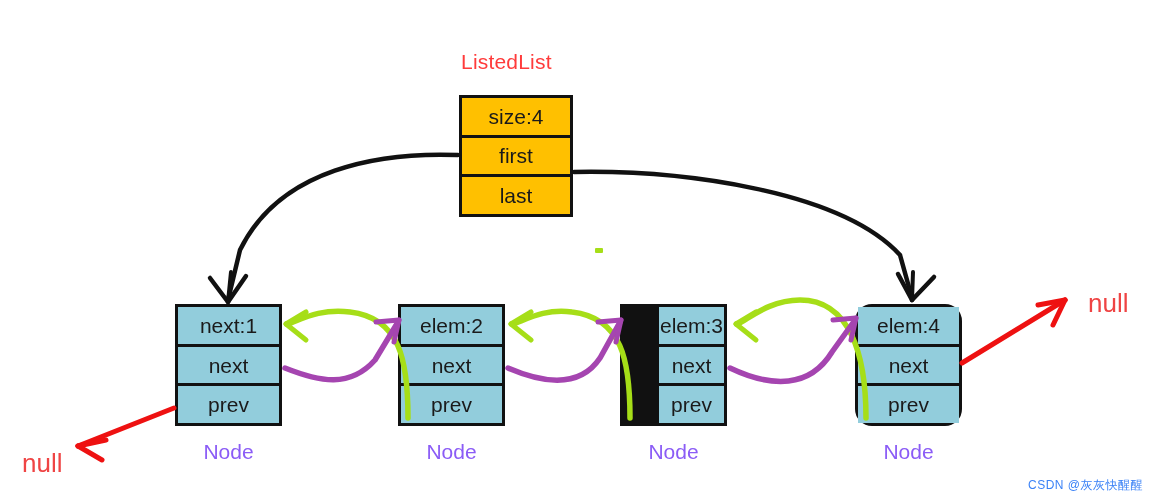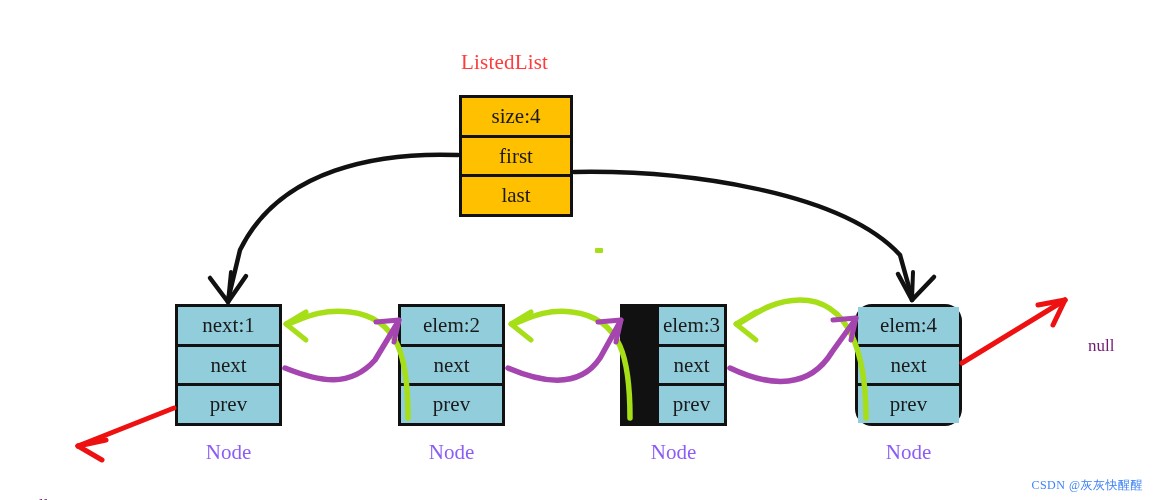--- a/index.html
+++ b/index.html
@@ -6,45 +6,44 @@
     margin: 0;
     padding: 0;
     background: #ffffff;
   }
   #canvas {
     position: relative;
     width: 1155px;
     height: 500px;
     background: #ffffff;
     overflow: hidden;
-    font-family: Liberation Serif, serif;
+    font-family: Liberation Sans, sans-serif;
   }
   svg.layer {
     position: absolute;
     left: 0;
     top: 0;
     width: 1155px;
     height: 500px;
     pointer-events: none;
   }
   
   .title-red {
     position: absolute;
     color: #FF3B3B;
     font-size: 21px;
     font-weight: 400;
     white-space: nowrap;
     letter-spacing: 0.2px;
   }
   .null-label {
     position: absolute;
-    color: #701a75;
-    font-size: 17px;
-    white-space: nowrap;
-    margin-top: 48px;
+    color: #ef4444;
+    font-size: 26px;
+    white-space: nowrap;
   }
   
   .struct-box {
     position: absolute;
     box-sizing: border-box;
     border: 3px solid #111111;
     display: flex;
     flex-direction: column;
     background: #111111;
   }
@@ -62,20 +61,21 @@
   }
   .cell:last-child { border-bottom: none; }
   .gold .cell { background: #FFC000; }
   .blue .cell { background: #92CDDC; }
 
   .list-head {
     left: 459px;
     top: 95px;
     width: 114px;
     height: 122px;
+    justify-content: flex-end;
   }
   .node-box {
     top: 304px;
     width: 107px;
     height: 122px;
   }
   .node-label {
     position: absolute;
     top: 440px;
     color: #8b5cf6;

